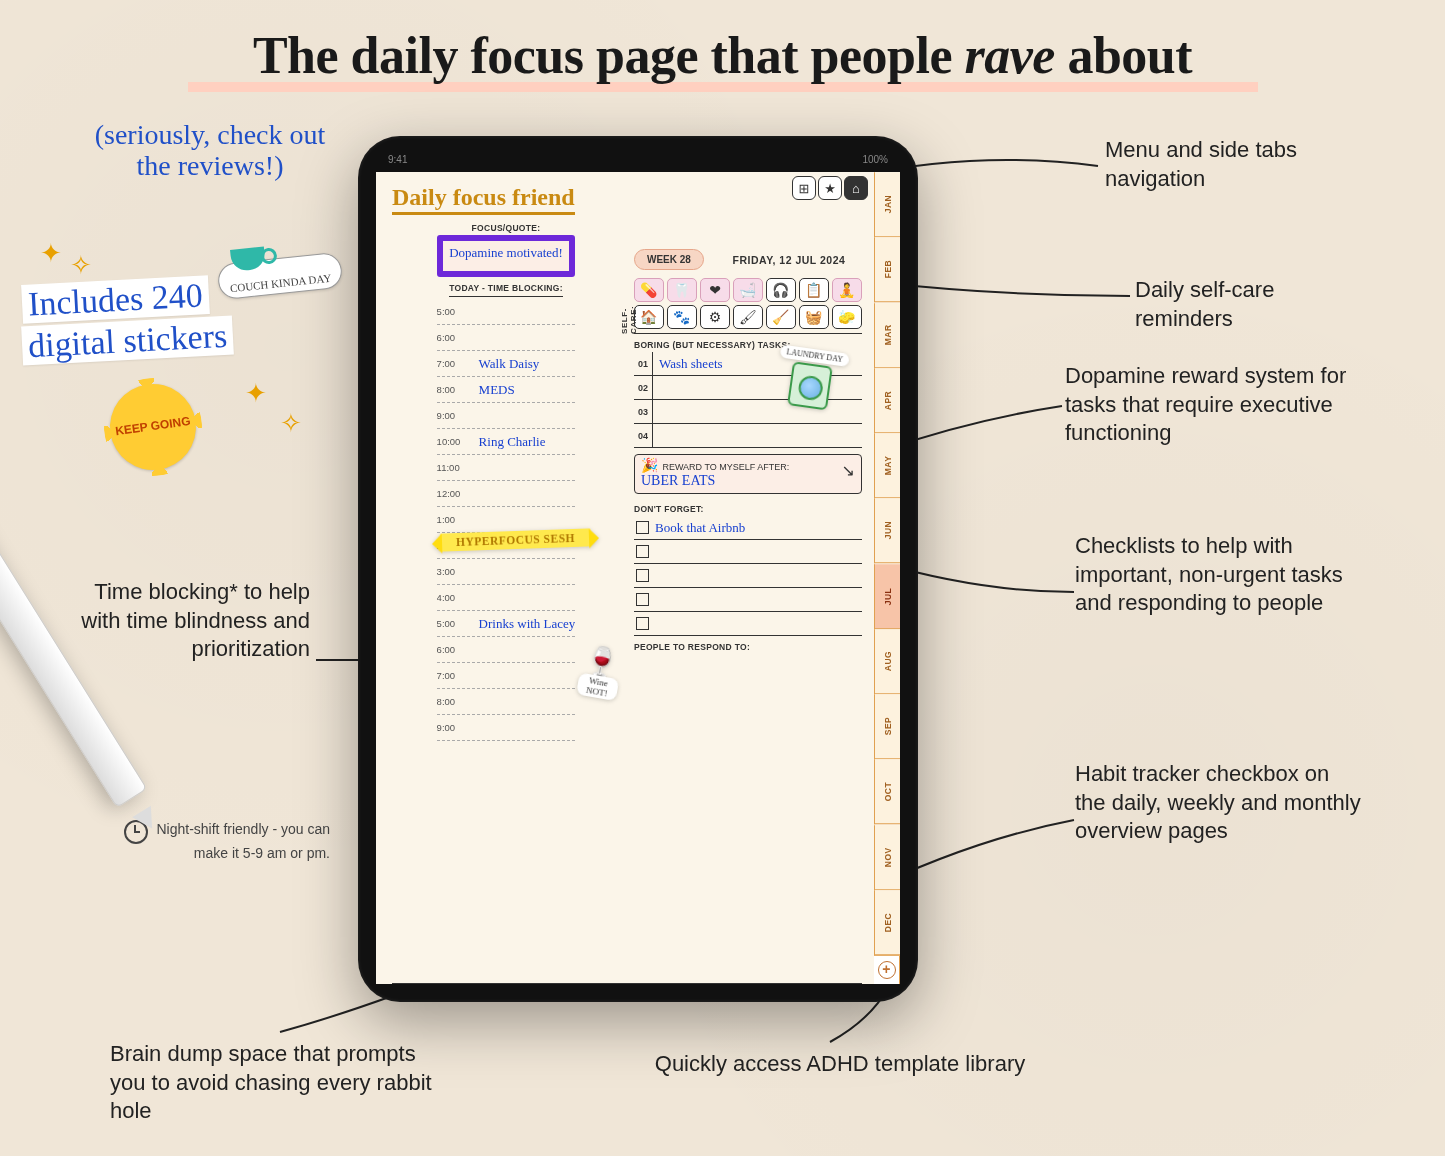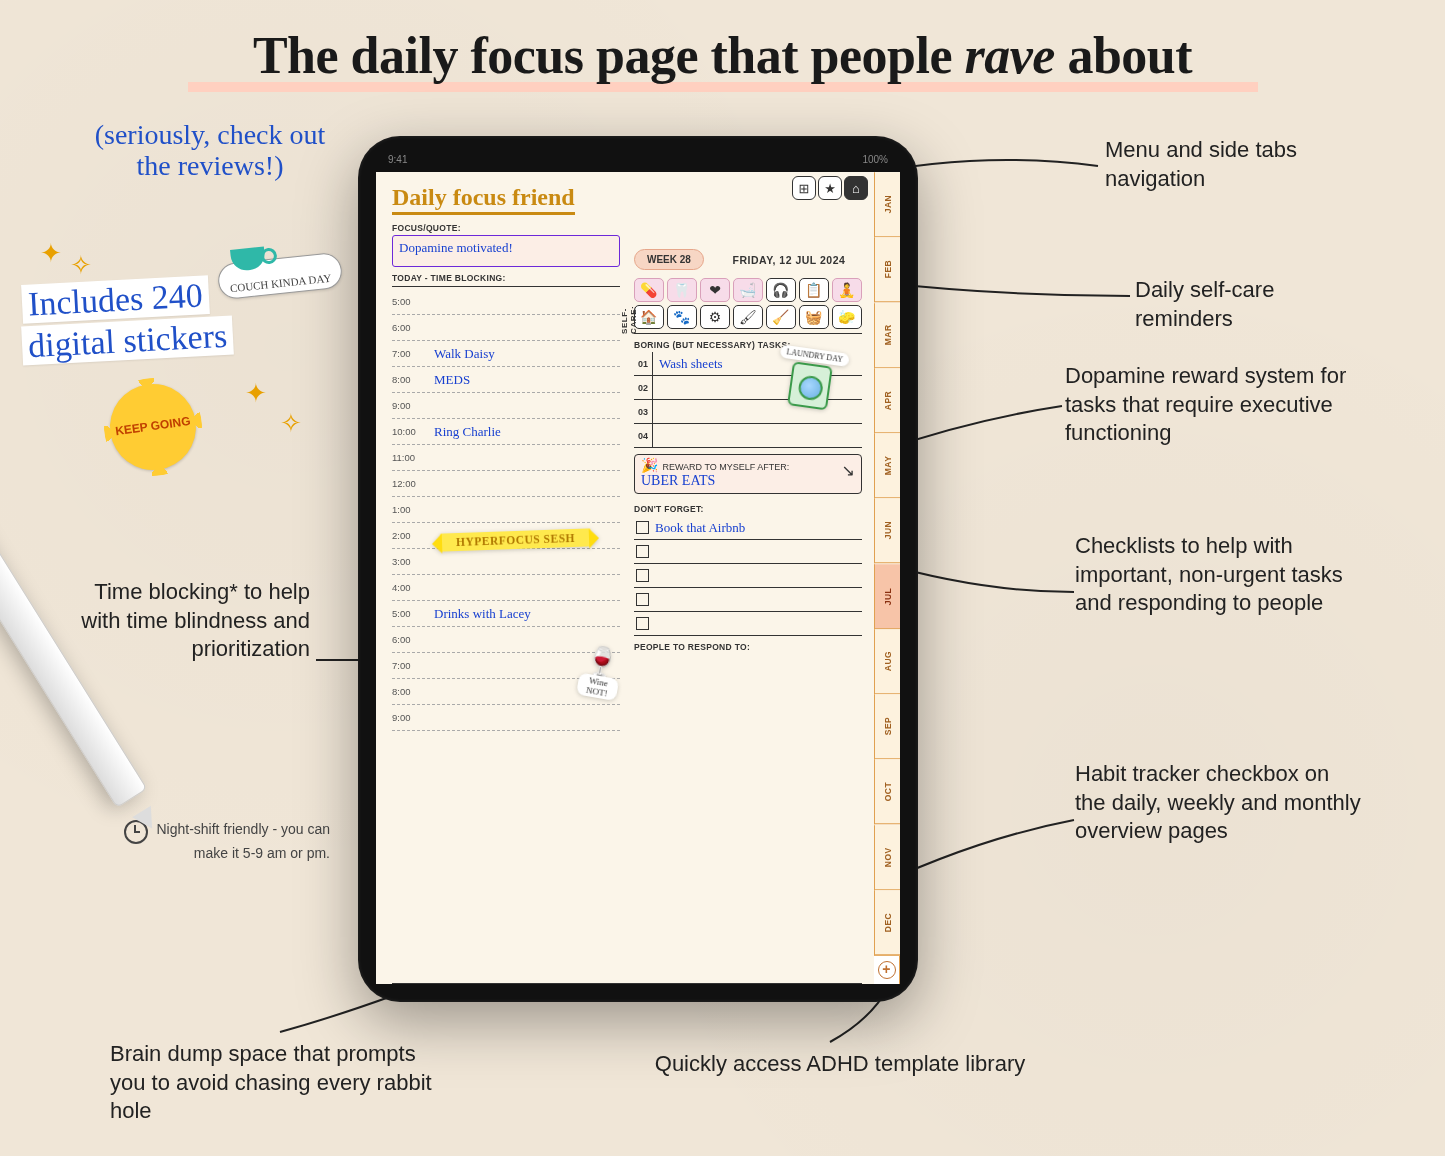--- a/index.html
+++ b/index.html
@@ -233,21 +233,21 @@
 
   .label-small{
     font-family:var(--font-sans);
     font-size:8.5px;letter-spacing:.3px;
     text-transform:uppercase;
     color:#333;font-weight:600;
     margin:4px 0 2px;
   }
 
   .focus-box{
-    background:#fceee6;border:1px solid #6d28d9;border-radius:3px;
+    background:#fceee6;border:6px solid #6d28d9;border-radius:3px;
     padding:4px 6px;font-family:var(--font-hand);color:var(--blue-hand);
     font-size:13px;min-height:22px;
   }
 
   .time-rows{flex:1;overflow:hidden;}
   .time-row{
     display:flex;align-items:center;gap:8px;
     border-bottom:1px dashed #aaa;
     height:25px;
     font-size:10px;
@@ -372,21 +372,21 @@
   }
   .stk-laundry .washer{
     width:36px;height:40px;background:#d6f0d8;border:2px solid #3a9a4a;border-radius:6px;
     margin:2px auto 0;position:relative;
   }
   .stk-laundry .washer::before{
     content:"";position:absolute;left:7px;top:10px;width:20px;height:20px;border:2px solid #3a9a4a;border-radius:50%;
     background:radial-gradient(circle at 40% 40%, #a8d8ff, #6ab0e0);
   }
 
-  .col-l-sticker-area{position:relative;}
+  .col-l-sticker-area{position:relative;align-items:center;}
 </style>
 </head>
 <body>
 
 <div class="headline">
   <span class="hl-pre">The daily focus page that people </span><span class="hl-em">rave</span><span class="hl-post"> about</span>
   <div class="hl-underline"></div>
 </div>
 
 <div class="subhead">(seriously, check out the reviews!)</div>

